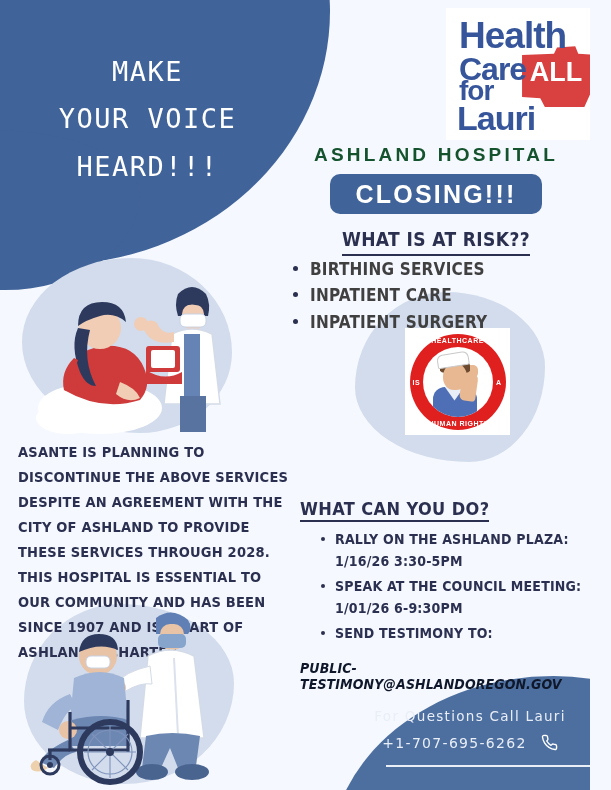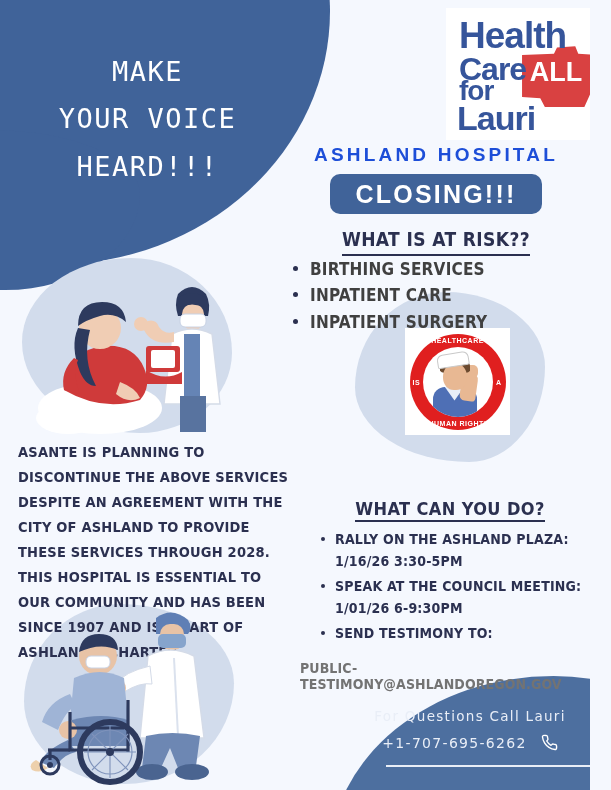--- a/index.html
+++ b/index.html
@@ -101,21 +101,21 @@
     letter-spacing:1.5px;
     line-height:1.75;
   }
   .hero div{white-space:nowrap;}
 
   
   .rc{position:absolute;left:286px;top:144px;width:300px;}
 
   .ashland-hospital{
     text-align:center;
-    color:#1d4ed8;
+    color:#14532d;
     font-size:19px;
     font-weight:bold;
     letter-spacing:3.2px;
     margin:0 0 7px 0;
   }
   .closing-pill{
     margin:8px auto;
     width:212px;height:40px;
     background:#406399;
     border-radius:10px;
@@ -211,46 +211,47 @@
     position:absolute;left:18px;top:440px;width:275px;
     color:#2b3050;
     font-family:"DejaVu Sans Condensed","Liberation Sans",sans-serif;
     font-size:14.5px;font-weight:bold;letter-spacing:.2px;
     line-height:1.72;
   }
 
   
   .wcyd{position:absolute;left:300px;top:498px;width:300px;}
   .wcyd-title{
-    text-align:center;margin-bottom:6px;
+    text-align:left;margin-bottom:6px;
     color:#2b3050;
     font-family:"DejaVu Sans Condensed","Liberation Sans",sans-serif;
     font-size:18px;font-weight:bold;letter-spacing:.4px;
   }
   .wcyd-title span{border-bottom:2px solid #2b3050;padding-bottom:1px;}
   ul.do-list{
     list-style:none;margin:9px;padding:0 0 0 10px;color:#2b3050;
   }
   ul.do-list li{
     position:relative;padding-left:16px;
     font-family:"DejaVu Sans Condensed","Liberation Sans",sans-serif;
     font-size:14px;font-weight:bold;letter-spacing:.2px;line-height:1.6;
     margin-bottom:2px;
   }
   ul.do-list li:before{
     content:"";position:absolute;left:2px;top:9px;
     width:4px;height:4px;border-radius:50%;background:#2b3050;
   }
   .email-line{
     margin-top:16px;
-    color:#737373;
+    color:#0f172a;
     font-family:"DejaVu Sans Condensed","Liberation Sans",sans-serif;
     font-size:14px;font-weight:bold;letter-spacing:.1px;
     text-align:left;
     padding-left:0px;
+    font-style:italic;
   }
 
   
   .footer{
     position:absolute;left:350px;top:708px;width:240px;
     color:#e9eef7;text-align:center;
   }
   .footer-line1{
     font-size:13.5px;letter-spacing:1.3px;
     font-family:"DejaVu Sans", sans-serif;

